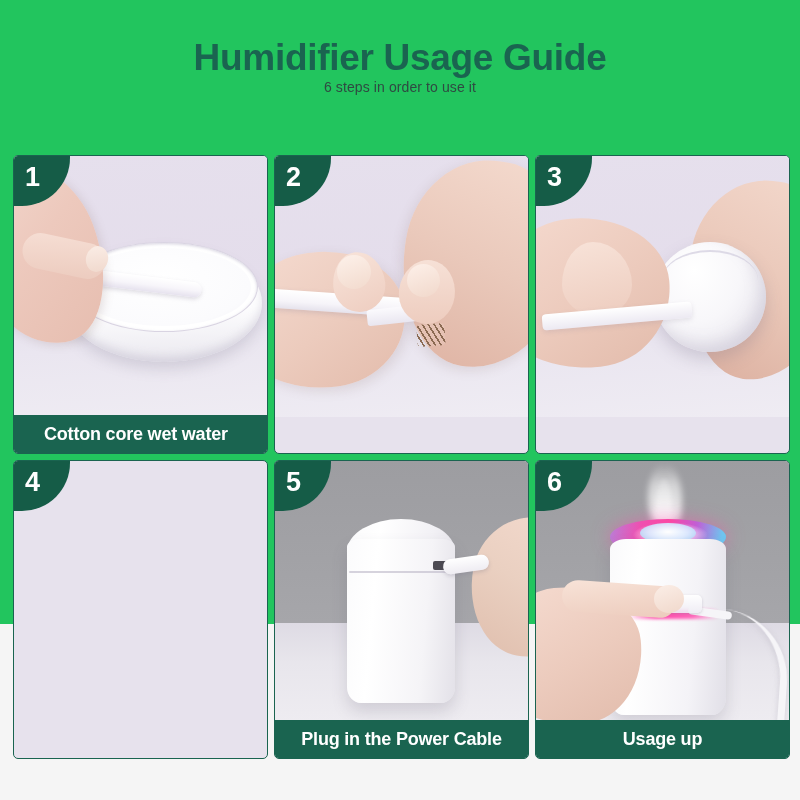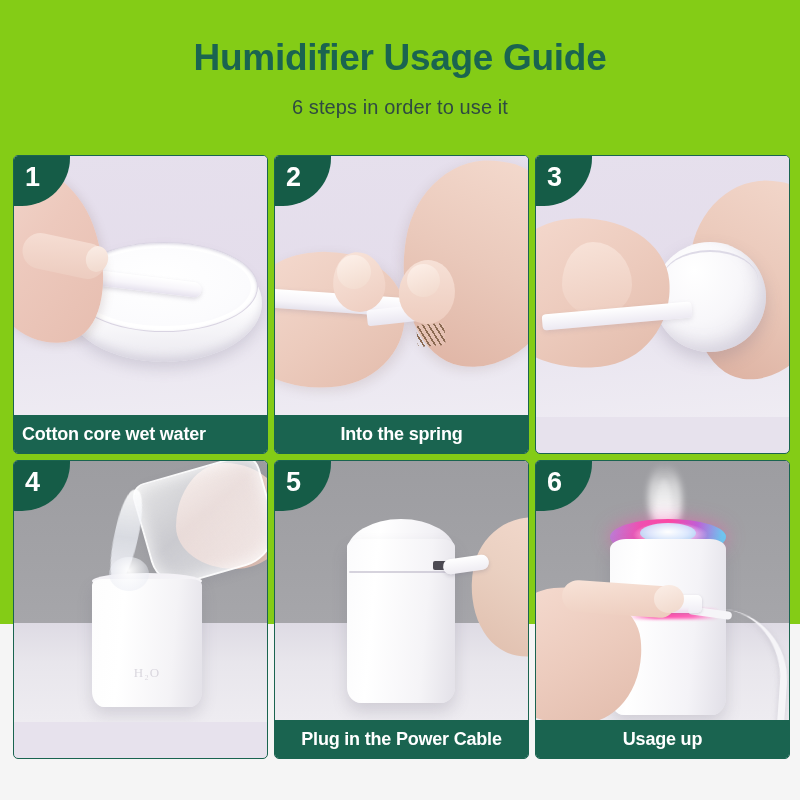--- a/index.html
+++ b/index.html
@@ -13,43 +13,42 @@
   body {
     background: #f5f5f5;
     font-family: "Liberation Sans", "DejaVu Sans", sans-serif;
     -webkit-font-smoothing: antialiased;
   }
 
   .page {
     position: relative;
     width: 800px;
     height: 624px;
-    background: #84cc16;
+    background: #22c55e;
   }
 
   
   .header {
     position: absolute;
     top: 0; left: 0;
     width: 800px;
     padding-top: 38px;
     text-align: center;
   }
 
   .title {
     font-size: 37px;
     font-weight: bold;
     color: #1a6450;
     letter-spacing: -0.3px;
     line-height: 1.1;
   }
 
   .subtitle {
-    margin-top: 17px;
-    font-size: 20px;
+    font-size: 14px;
     font-weight: 400;
     color: #2f4a42;
     letter-spacing: 0.1px;
   }
 
   
   .grid {
     position: absolute;
     left: 13px;
     top: 155px;
@@ -99,21 +98,21 @@
     background: #1a6450;
     color: #ffffff;
     font-size: 18px;
     font-weight: bold;
     display: flex;
     align-items: center;
     justify-content: center;
     letter-spacing: -0.2px;
     z-index: 5;
   }
-  .caption.cap-left { justify-content: flex-start; padding-left: 8px; }
+  .caption.cap-left { justify-content: flex-start; padding-left: 30px; }
 
   
   .scene { position: absolute; inset: 0; }
 
   
   .bg-lav {
     background: linear-gradient(175deg, #e6e0ed 0%, #e4ddeb 52%, #eae6f0 70%, #efecf3 100%);
   }
   
   .bg-gray .wall {
@@ -469,51 +468,37 @@
           <div class="sh p2-strip"></div>
           <div class="sh p2-strip2"></div>
           <div class="sh p2-spring"></div>
           <div class="sh p2-thumbL"></div>
           <div class="sh p2-nailL"></div>
           <div class="sh p2-thumbR"></div>
           <div class="sh p2-nailR"></div>
         </div>
       </div>
       <div class="badge">2</div>
-      <div class="caption">Into the spring</div>
     </div>
 
     <div class="panel">
       <div class="photo">
         <div class="scene bg-lav">
           <div class="sh p3-handR"></div>
           <div class="sh p3-cover"></div>
           <div class="sh p3-cover-lip"></div>
           <div class="sh p3-handL"></div>
           <div class="sh p3-fingerL"></div>
           <div class="sh p3-stick"></div>
         </div>
       </div>
       <div class="badge">3</div>
     </div>
 
     <div class="panel">
-      <div class="photo">
-        <div class="scene bg-gray">
-          <div class="sh wall"></div>
-          <div class="sh table"></div>
-          <div class="sh p4-pitcher-hand"></div>
-          <div class="sh p4-pitcher"></div>
-          <div class="sh p4-stream"></div>
-          <div class="sh p4-tank-top"></div>
-          <div class="sh p4-tank"></div>
-          <div class="sh p4-splash"></div>
-          <div class="sh p4-h2o">H₂O</div>
-        </div>
-      </div>
       <div class="badge">4</div>
     </div>
 
     <div class="panel">
       <div class="photo">
         <div class="scene bg-gray">
           <div class="sh wall"></div>
           <div class="sh table"></div>
           <div class="sh p5-hand"></div>
           <div class="sh p5-cap"></div>

